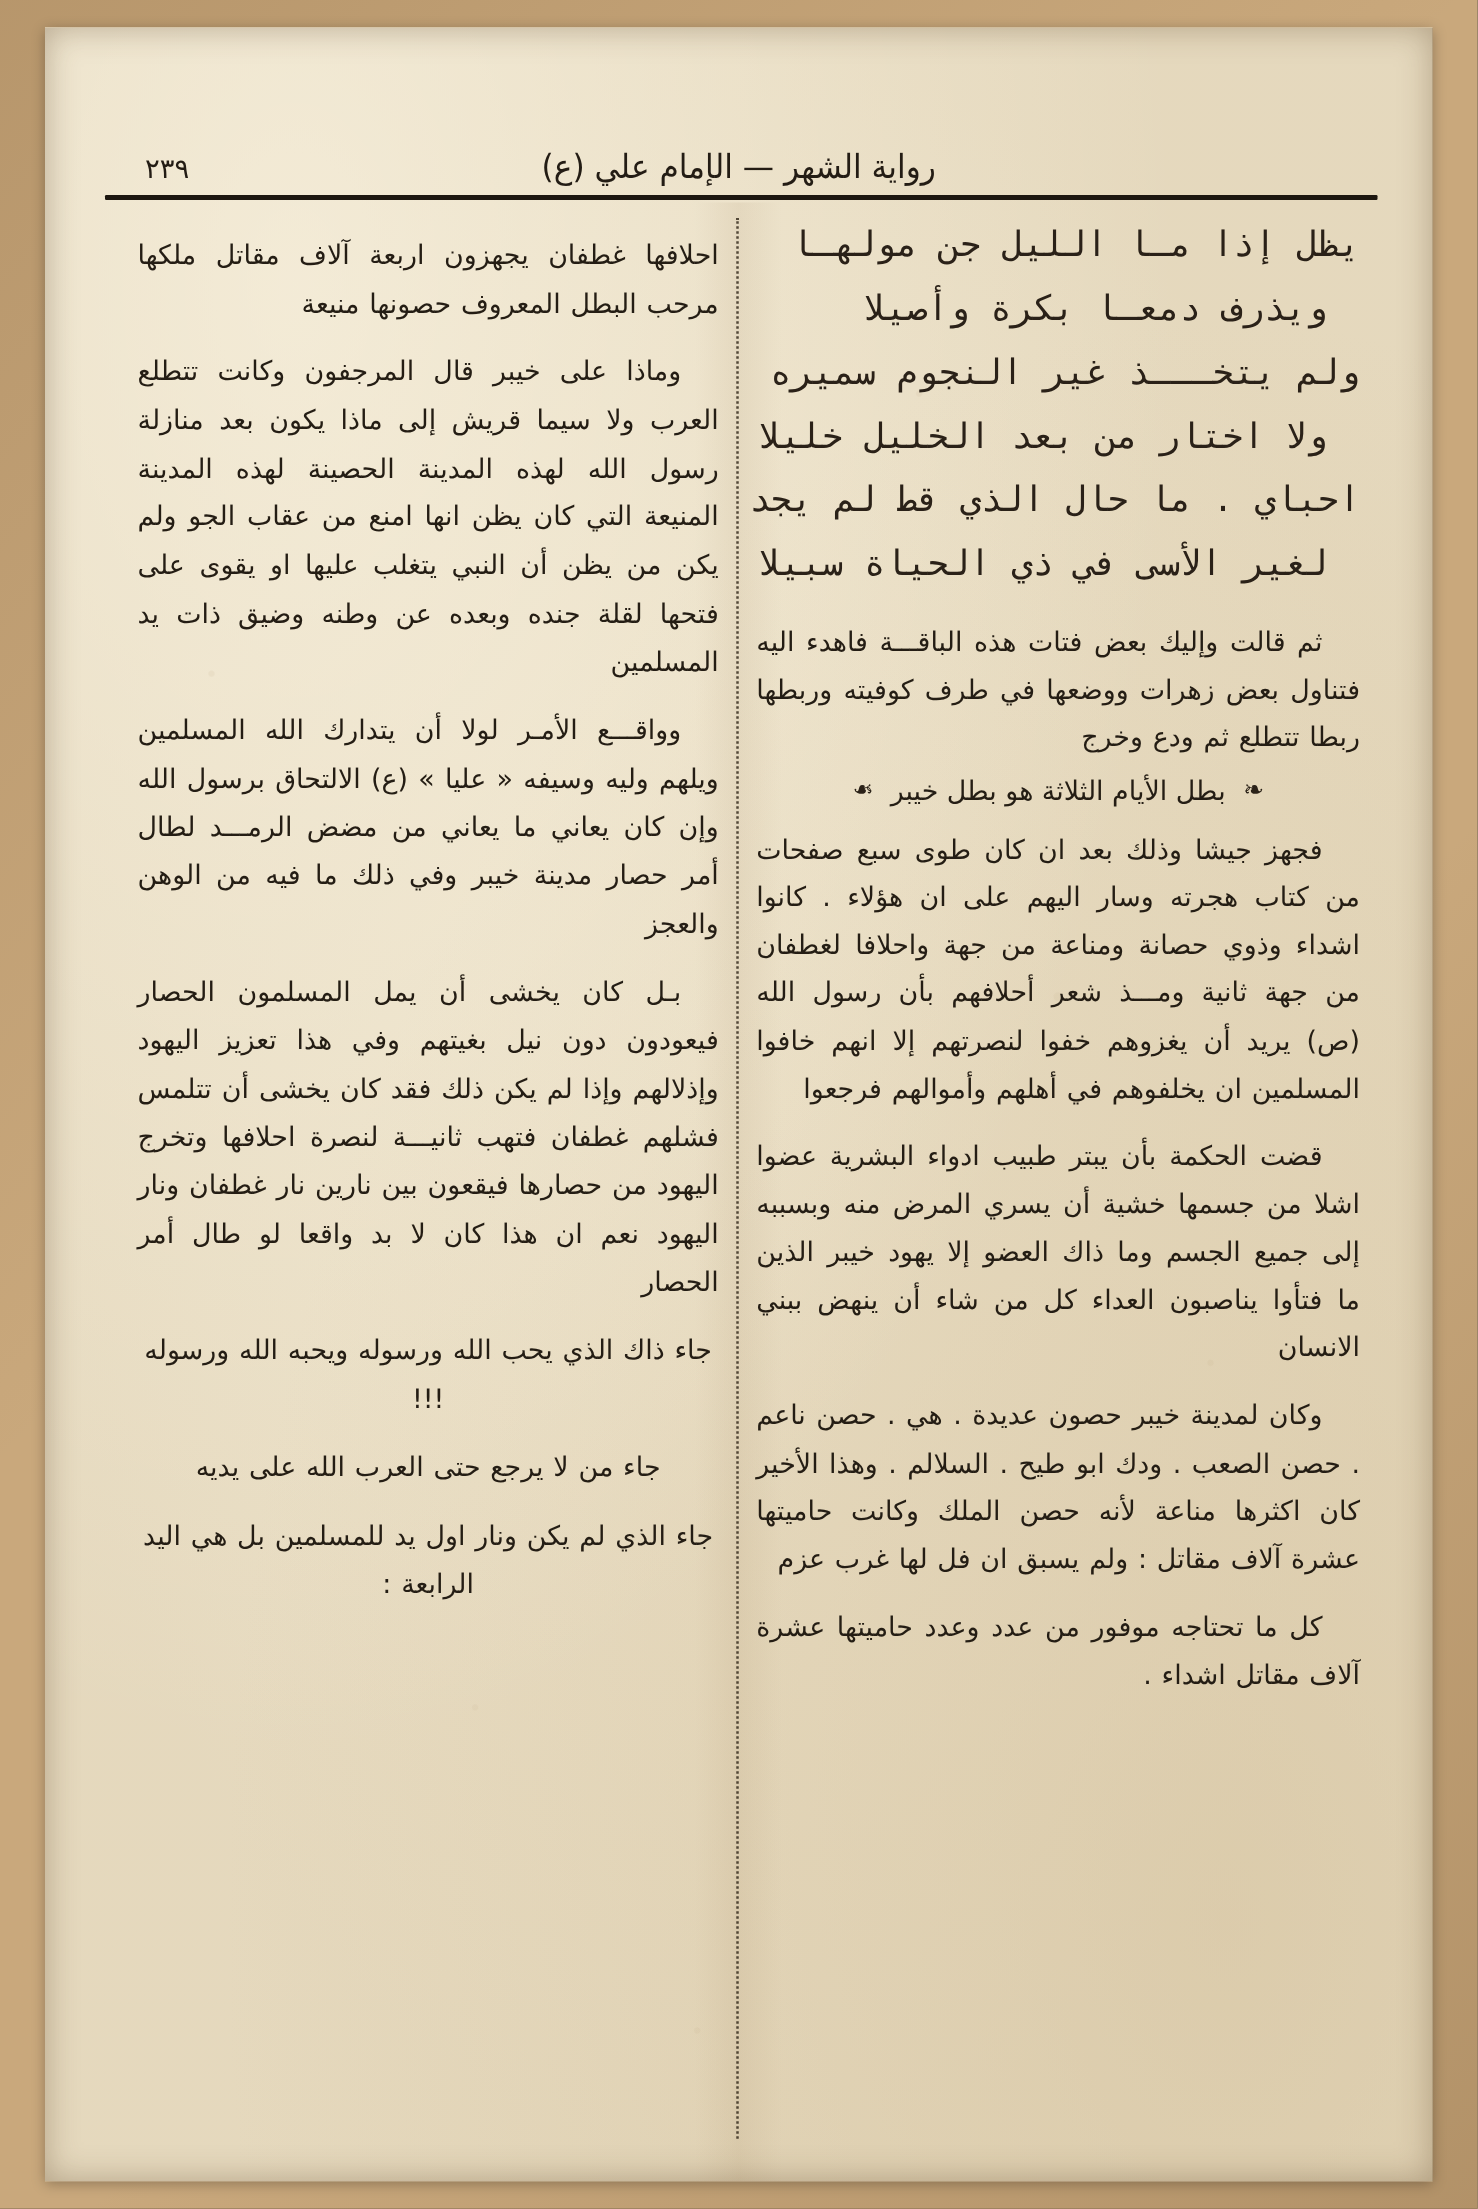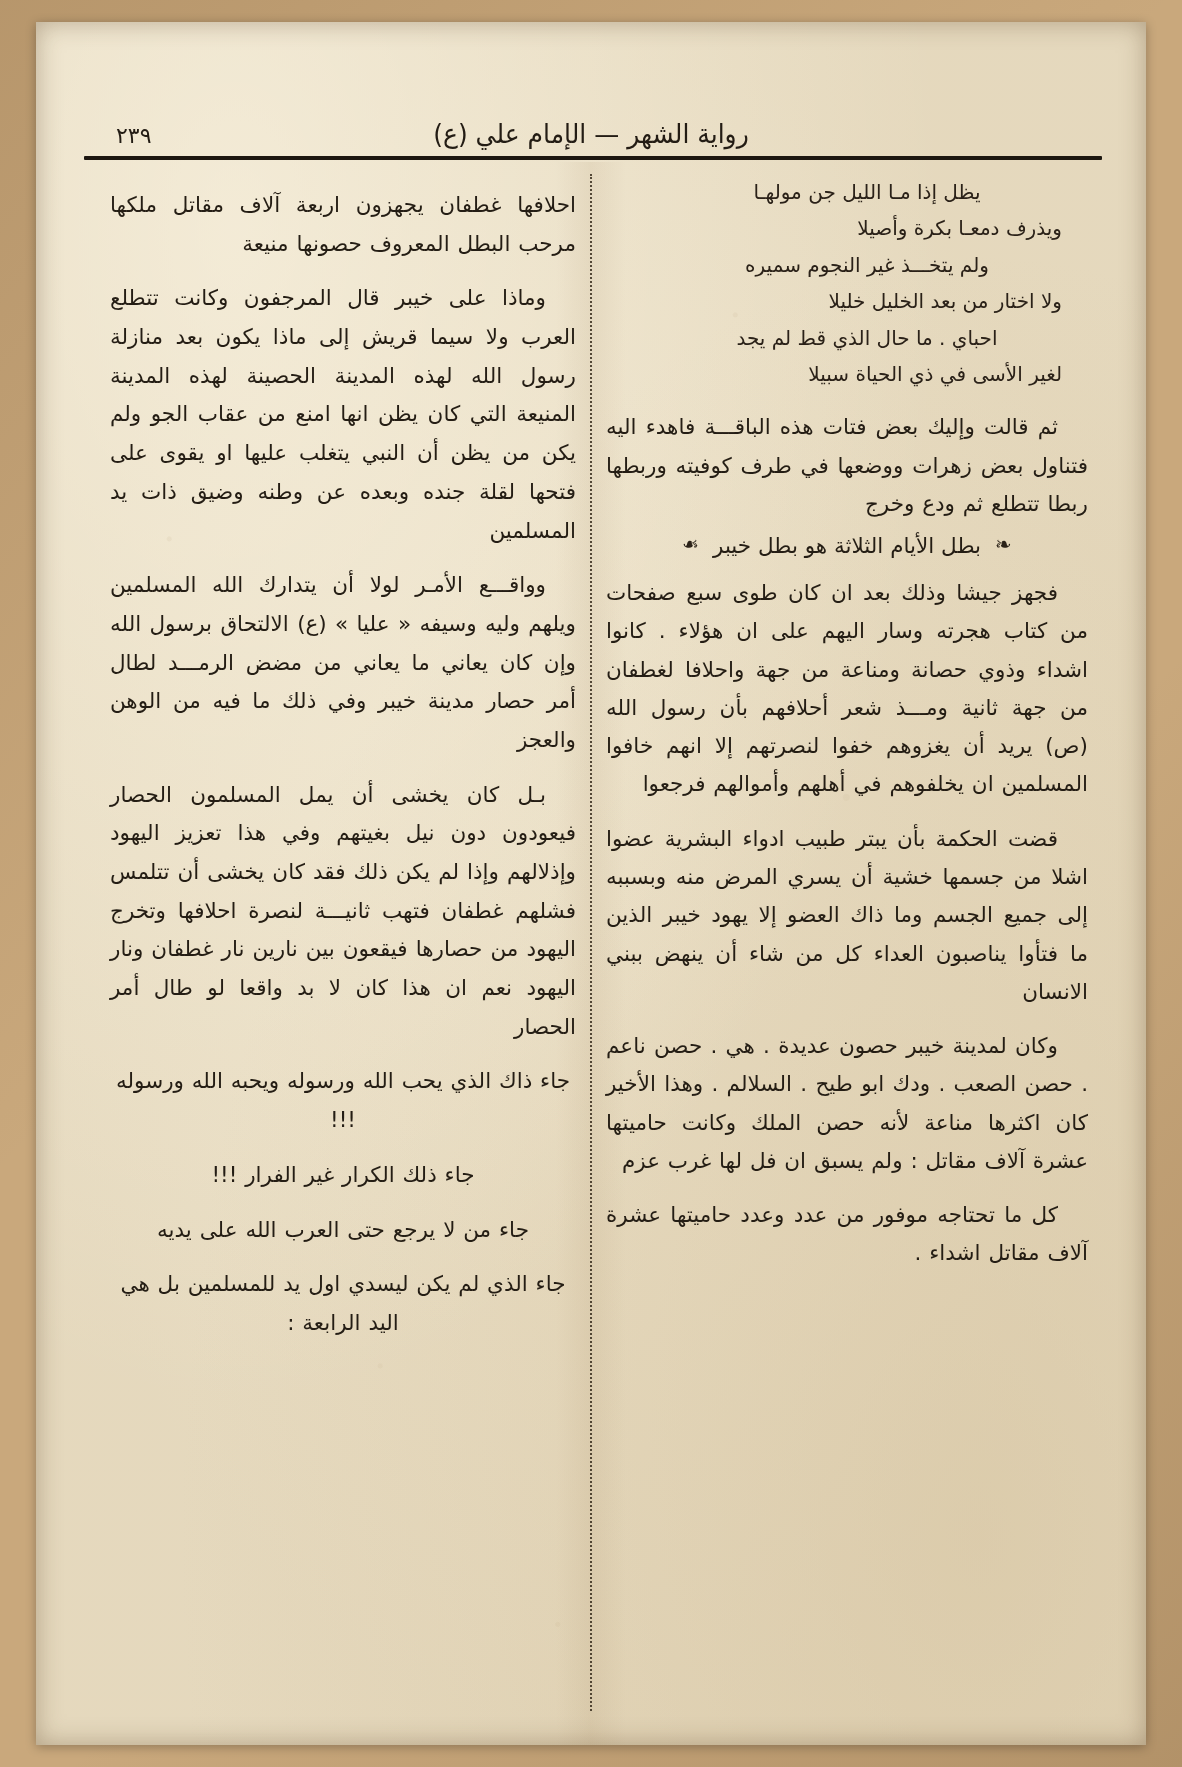--- a/index.html
+++ b/index.html
@@ -116,24 +116,25 @@
 
   .divider {
     width: 0;
     border-left: 2px dotted #3a2f20;
     margin: 4px 0 10px 0;
     opacity: .85;
   }
 
   
   .verse {
-    font-size: 20px;
+    font-size: 28px;
     line-height: 1.82;
     margin: 4px 0 0 0;
     color: #2a2118;
+    font-family: Liberation Mono, monospace;
   }
   .verse .ln {
     display: block;
     white-space: nowrap;
   }
   .verse .ln.a { text-align: center; padding-left: 40px; }
   .verse .ln.b { text-align: right; padding-right: 26px; }
 
   p.para {
     font-size: 21.5px;
@@ -225,20 +226,19 @@
       </div>
 
       <div class="divider"></div>
 
       <div class="col col-left">
         <p class="para noind">احلافها غطفان يجهزون اربعة آلاف مقاتل ملكها مرحب البطل المعروف حصونها منيعة</p>
         <p class="para">وماذا على خيبر قال المرجفون وكانت تتطلع العرب ولا سيما قريش إلى ماذا يكون بعد منازلة رسول الله لهذه المدينة الحصينة لهذه المدينة المنيعة التي كان يظن انها امنع من عقاب الجو ولم يكن من يظن أن النبي يتغلب عليها او يقوى على فتحها لقلة جنده وبعده عن وطنه وضيق ذات يد المسلمين</p>
         <p class="para">وواقـــع الأمـر لولا أن يتدارك الله المسلمين ويلهم وليه وسيفه « عليا » (ع) الالتحاق برسول الله وإن كان يعاني ما يعاني من مضض الرمـــد لطال أمر حصار مدينة خيبر وفي ذلك ما فيه من الوهن والعجز</p>
         <p class="para">بـل كان يخشى أن يمل المسلمون الحصار فيعودون دون نيل بغيتهم وفي هذا تعزيز اليهود وإذلالهم وإذا لم يكن ذلك فقد كان يخشى أن تتلمس فشلهم غطفان فتهب ثانيـــة لنصرة احلافها وتخرج اليهود من حصارها فيقعون بين نارين نار غطفان ونار اليهود نعم ان هذا كان لا بد واقعا لو طال أمر الحصار</p>
         <p class="para center exclaim">جاء ذاك الذي يحب الله ورسوله ويحبه الله ورسوله !!!</p>
-        <p class="para center exclaim">جاء ذلك الكرار غير الفرار !!!</p>
         <p class="para center">جاء من لا يرجع حتى العرب الله على يديه</p>
-        <p class="para center">جاء الذي لم يكن ليسدي اول يد للمسلمين بل هي اليد الرابعة :</p>
+        <p class="para center">جاء الذي لم يكن ونار اول يد للمسلمين بل هي اليد الرابعة :</p>
       </div>
 
     </div>
   </div>
 </div>
 
 </body></html>

